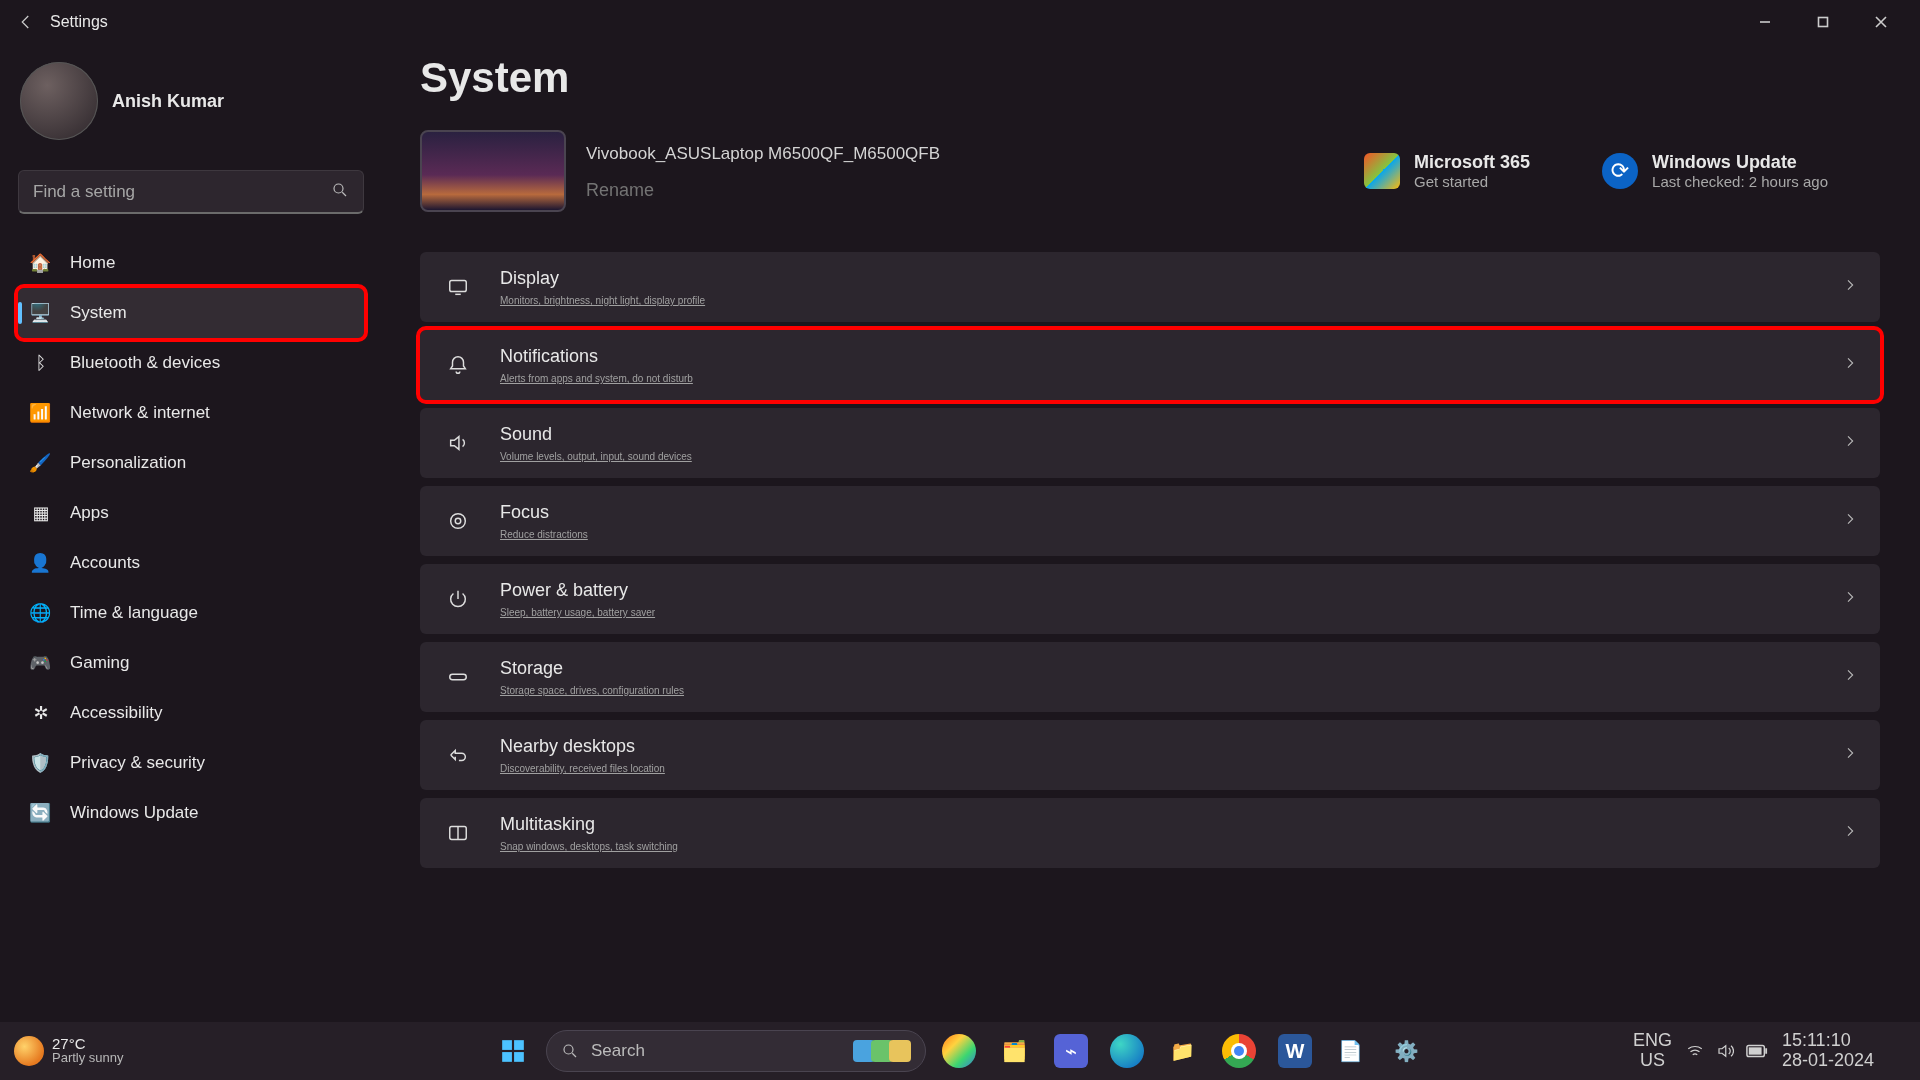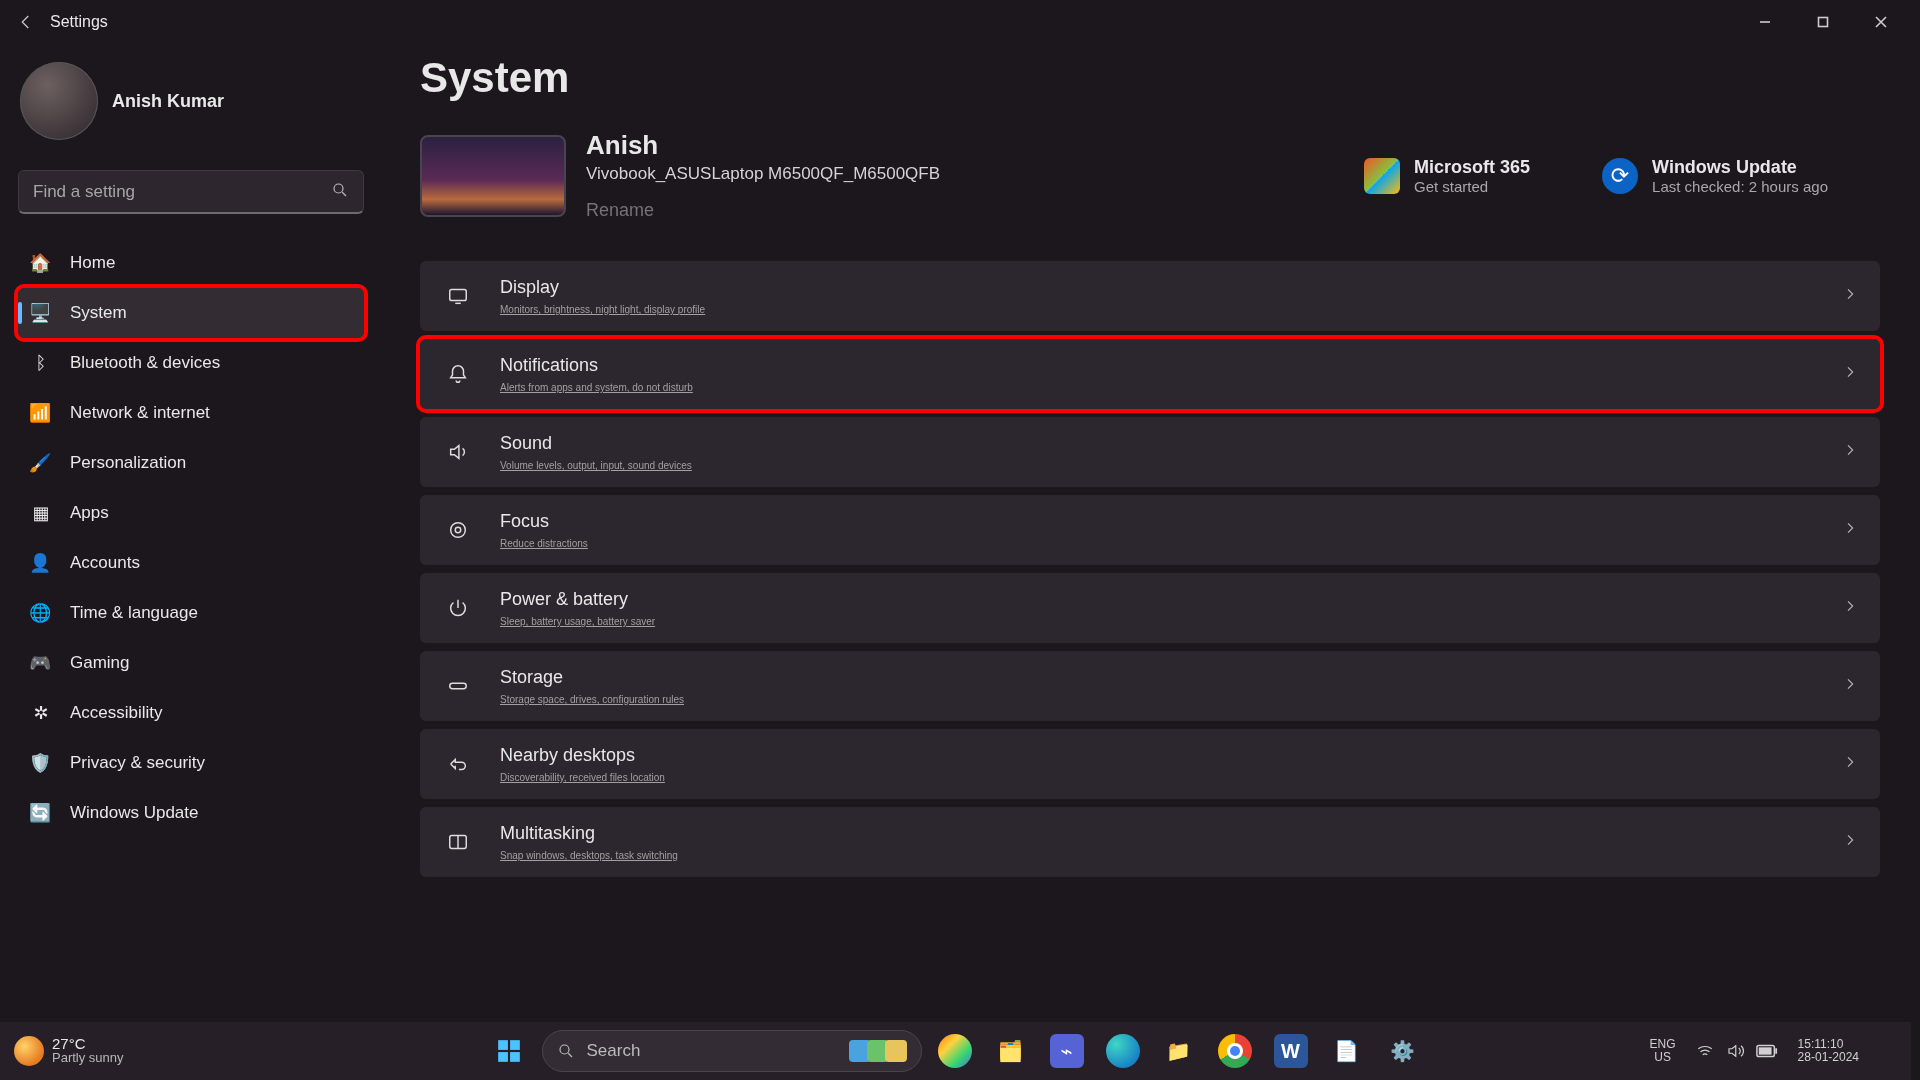--- a/index.html
+++ b/index.html
@@ -50,32 +50,32 @@
 .tile .tsub { font-size:15px; color:#a8a8a8; }
 
 .settings-list { display:flex; flex-direction:column; gap:8px; }
 .setting { display:flex; align-items:center; background:#2c262e; border-radius:6px; padding:16px 22px; cursor:pointer; }
 .setting .seticon { width:32px; height:32px; display:flex; align-items:center; justify-content:center; margin-right:26px; color:#ddd;}
 .setting .stitle { font-size:18px; }
 .setting .sdesc { font-size:10px; color:#a0a0a0; margin-top:6px;text-decoration:underline;}
 .setting .chev { margin-left:auto; color:#bbb; }
 
 
-.taskbar { position:absolute; bottom:0; left:0; right:9px; height:58px; background:#261f27; display:flex; align-items:center; padding:0 14px; }
+.taskbar { position:absolute; bottom:0; left:0; right:0; height:58px; background:#261f27; display:flex; align-items:center; padding:0 14px; }
 .task-left { display:flex; align-items:center; gap:10px; }
 .weather { display:flex; align-items:center; gap:8px; }
 .wicon { width:30px; height:30px; border-radius:50%; background:radial-gradient(circle at 35% 35%,#ffd26a,#e67a20 70%);}
 .weather .wtemp { font-size:15px; line-height:1;}
 .weather .wdesc { font-size:13px; color:#b8b8b8; line-height:1.1;}
 .task-center { position:absolute; left:50%; transform:translateX(-50%); display:flex; align-items:center; gap:10px;}
 .tbtn { width:46px; height:46px; border-radius:6px; display:flex; align-items:center; justify-content:center; cursor:pointer;}
 .search-pill { width:380px; height:42px; background:#332c35; border:1px solid #4a4450; border-radius:22px; display:flex; align-items:center; padding:0 14px; gap:12px; color:#bbb; font-size:17px;}
 .search-pill .mini-widget{ margin-left:auto; display:flex; gap:-4px;}
 .mini-widget span{ width:22px;height:22px;border-radius:4px;margin-left:-4px; display:inline-block;}
-.task-right { margin-left:auto; display:flex; align-items:center; gap:20px; color:#d0d0d0; font-size:12px;}
+.task-right { margin-left:auto; display:flex; align-items:center; gap:14px; color:#d0d0d0; font-size:18px;}
 .tray { display:flex; align-items:center; gap:12px;}
 .tray svg{ stroke:#d0d0d0;}
 .lang { text-align:center; line-height:1.1;}
 .clock { line-height:1.1;}
 
 
 svg { stroke-width:1.6; }
 
 
 .appicon { width:34px; height:34px; border-radius:6px; display:flex; align-items:center; justify-content:center; font-size:20px;}
@@ -181,21 +181,20 @@
         </div>
       </div>
   </div>
 
   <div class="main">
     <div class="page-title">System</div>
 
     <div class="device-row">
       <div class="dev-thumb"></div>
       <div class="dev-info">
-        <div class="dname">Anish</div>
         <div class="dmodel">Vivobook_ASUSLaptop M6500QF_M6500QFB</div>
         <div class="rename">Rename</div>
       </div>
       <div class="spacer"></div>
       <div class="tile">
         <div class="ticon" style="background:linear-gradient(135deg,#f35426,#83c441 50%,#05a6f0 50%,#ffba08);"></div>
         <div>
           <div class="tname">Microsoft 365</div>
           <div class="tsub">Get started</div>
         </div>

